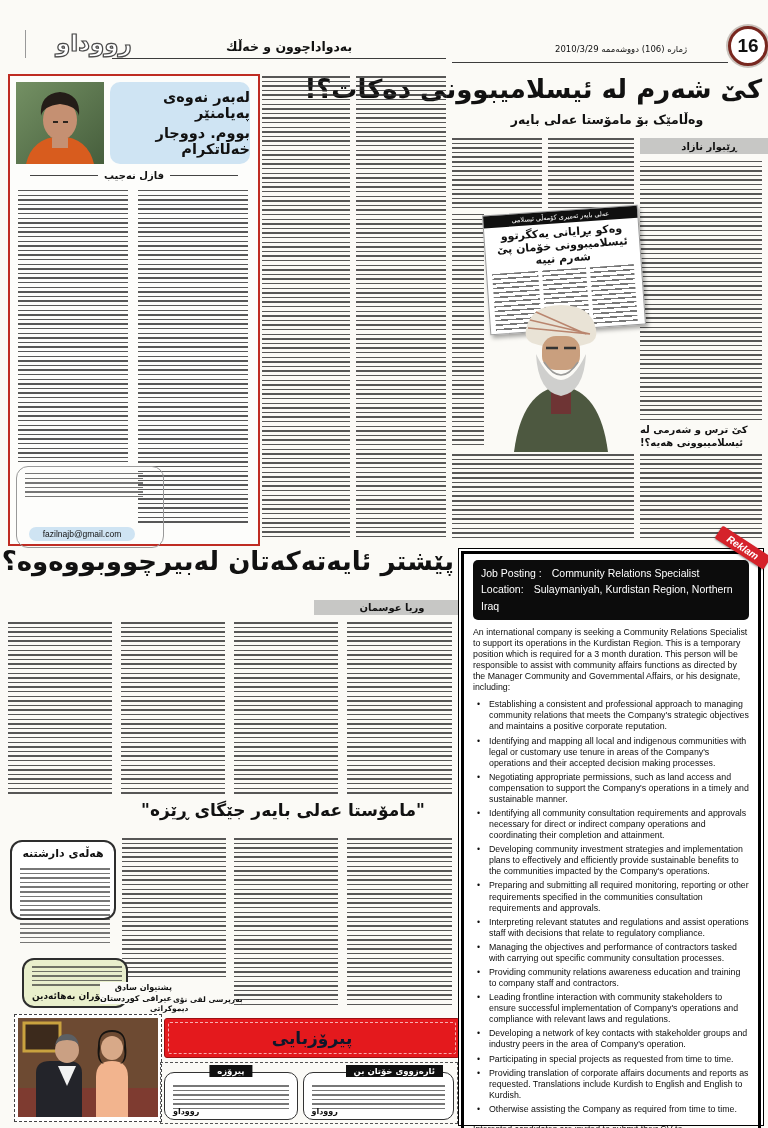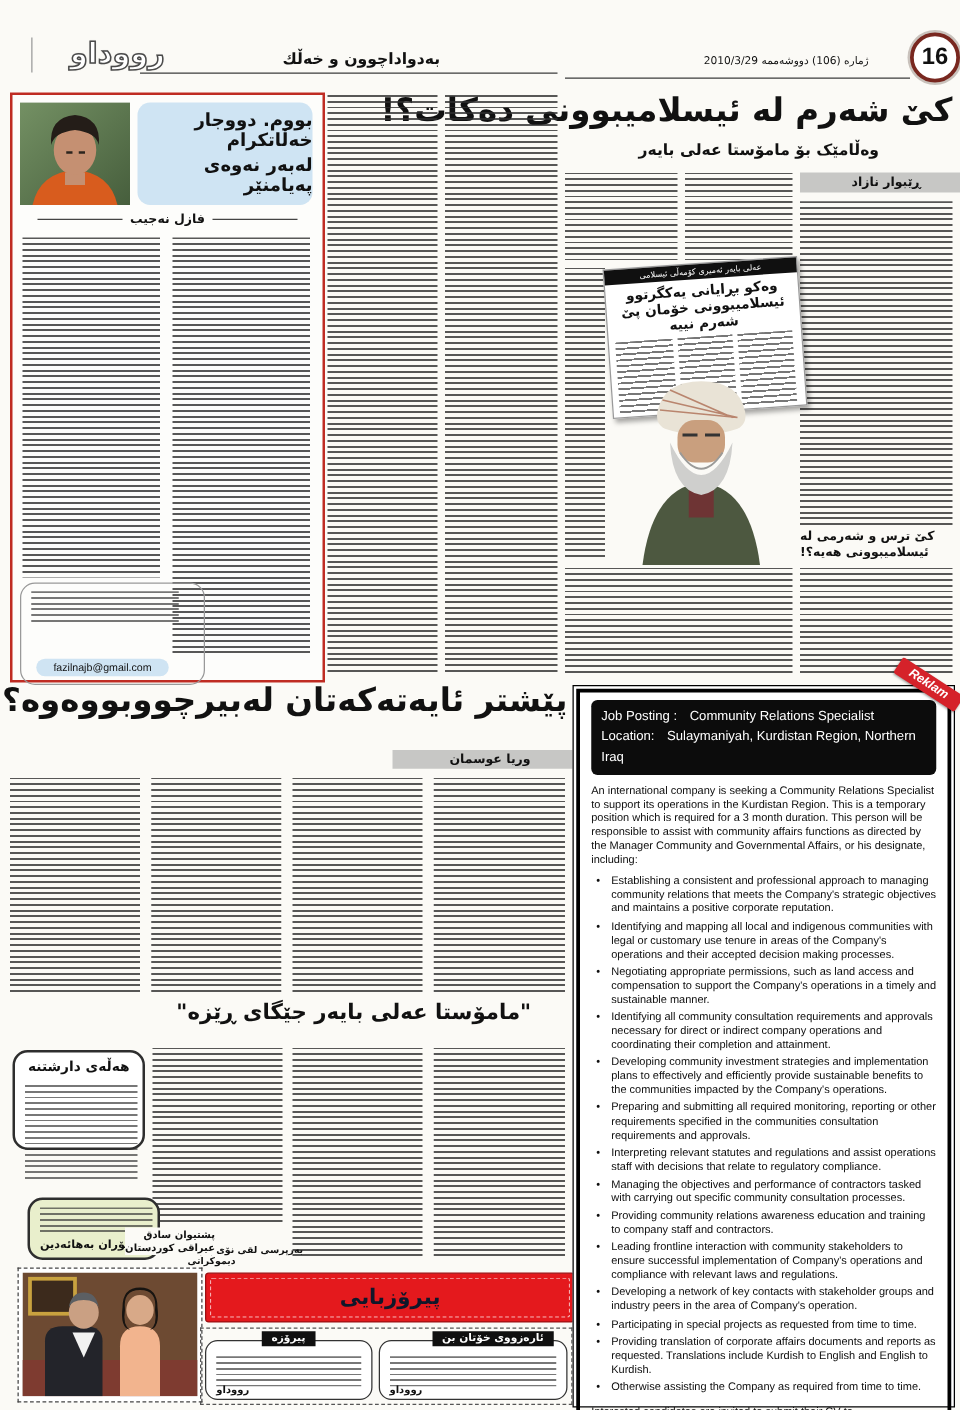--- a/index.html
+++ b/index.html
@@ -55,21 +55,21 @@
 </style>
 </head>
 <body>
 
 <div class="page">
 
   <div class="abs" style="left:25px;top:30px;width:1px;height:28px;background:#999;"></div>
   <div class="abs logo ku" style="left:56px;top:30px;">رووداو</div>
   <div class="abs ku" style="left:226px;top:39px;font-size:12.5px;font-weight:bold;">بەدواداچوون و خەڵك</div>
   <div class="hdr-line" style="left:112px;top:58px;width:334px;"></div>
-  <div class="abs ku" style="left:555px;top:44px;width:140px;font-size:8.5px;text-align:right;">ژمارە (106) دووشەممە 2010/3/29</div>
+  <div class="abs ku" style="left:555px;top:44px;width:140px;font-size:8.5px;text-align:left;">ژمارە (106) دووشەممە 2010/3/29</div>
   <div class="hdr-line" style="left:452px;top:62px;width:276px;"></div>
   <div class="page-circle" style="left:728px;top:26px;">
       <span>16</span>
     </div>
 
   <div class="abs ku" style="left:452px;top:74px;width:310px;text-align:center;font-size:26px;font-weight:bold;white-space:nowrap;">کێ شەرم لە ئیسلامیبوونی دەکات؟!</div>
   <div class="abs ku" style="left:452px;top:112px;width:310px;text-align:center;font-size:12.5px;font-weight:bold;">وەڵامێک بۆ مامۆستا عەلی بایەر</div>
   <div class="abs graybox ku" style="left:640px;top:138px;width:138px;height:16px;font-size:10px;">ڕێبوار نازاد</div>
 
   <div class="sim" style="left:640px;top:161px;width:122px;height:260px;"></div>
@@ -119,22 +119,22 @@
         </linearGradient>
           </defs>
         <path d="M10 82 q6 -26 34 -28 q28 2 34 28 z" fill="#d85c1e"></path>
         <path d="M36 56 h16 v10 h-16 z" fill="#c59072"></path>
         <ellipse cx="44" cy="38" rx="17" ry="20" fill="#c59072"></ellipse>
         <path d="M25 34 q-2 -22 19 -24 q21 2 19 24 q-2 -10 -19 -12 q-17 2 -19 12 z" fill="#241d18"></path>
         <path d="M37 40 h5 M47 40 h5" stroke="#2c241e" stroke-width="2"></path>
       </svg>
     </div>
     <div class="abs bluechip ku" style="left:100px;top:6px;width:140px;height:82px;display:flex;flex-direction:column;align-items:center;justify-content:center;gap:4px;">
+      <div style="font-size:14.5px;font-weight:bold;">لەبەر نەوەی پەیامنێر</div>
       <div style="font-size:14.5px;font-weight:bold;">بووم. دووجار خەڵاتکرام</div>
-      <div style="font-size:14.5px;font-weight:bold;">لەبەر نەوەی پەیامنێر</div>
     </div>
     <div class="authorline ku" style="position:absolute;left:20px;top:94px;width:208px;font-size:10px;">
       <span>فازل نەجیب</span>
     </div>
     <div class="sim" style="left:128px;top:114px;width:110px;height:334px;"></div>
     <div class="sim" style="left:8px;top:114px;width:110px;height:272px;"></div>
     <div class="abs" style="left:6px;top:390px;width:134px;height:70px;border:1px solid #999;border-radius:12px;padding:5px 6px;">
       <div class="sim lite" style="left:8px;top:6px;width:118px;height:26px;"></div>
       <div class="bluechip" style="position:absolute;left:12px;bottom:6px;width:106px;font-size:8.5px;text-align:center;padding:2px 0;direction:ltr;">fazilnajb@gmail.com</div>
     </div>

